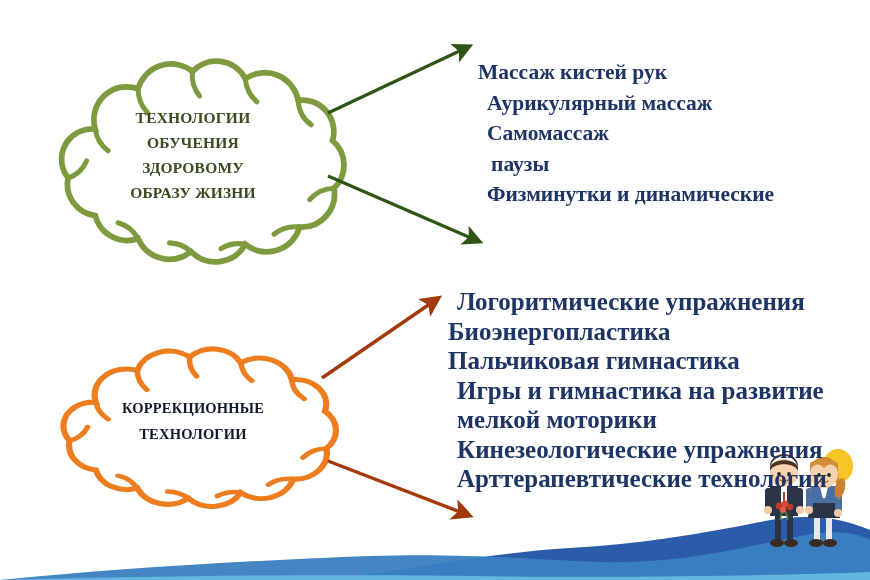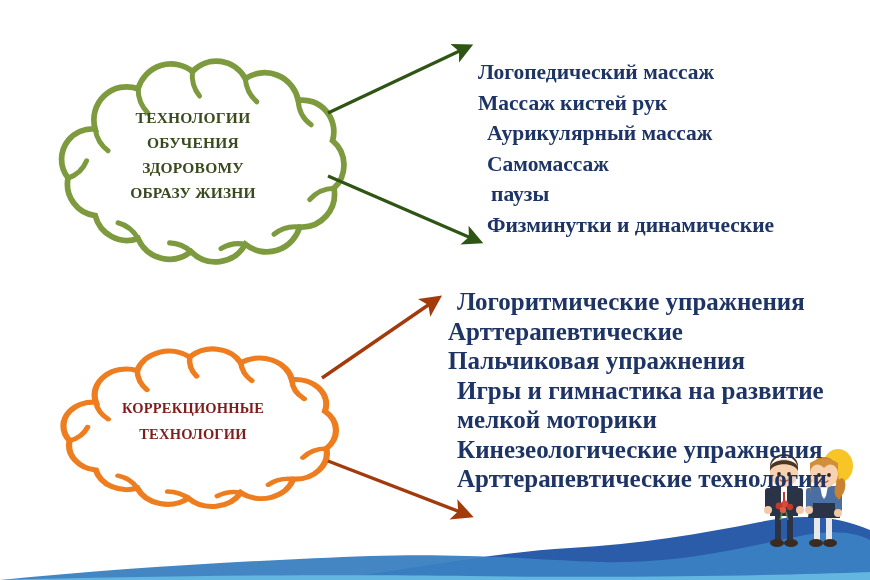--- a/index.html
+++ b/index.html
@@ -40,21 +40,21 @@
     font-size: 15.5px;
     line-height: 25px;
     color: #3a4a1f;
   }
   #orange-cloud-label {
     left: 88px;
     top: 395px;
     width: 210px;
     font-size: 14.5px;
     line-height: 26px;
-    color: #7f1d1d;
+    color: #0f172a;
   }
 
   
   .list-block {
     position: absolute;
     font-family: "Liberation Serif", serif;
     font-weight: bold;
     color: #1d3465;
   }
   #list-health {
@@ -253,31 +253,30 @@
 
   <div class="cloud-label" id="green-cloud-label">ТЕХНОЛОГИИ
 ОБУЧЕНИЯ
 ЗДОРОВОМУ
 ОБРАЗУ ЖИЗНИ</div>
 
   <div class="cloud-label" id="orange-cloud-label">КОРРЕКЦИОННЫЕ
 ТЕХНОЛОГИИ</div>
 
   <div class="list-block" id="list-health">
-    <span class="list-line">Логопедический массаж</span>
     <span class="list-line">Массаж кистей рук</span>
     <span class="list-line indent-1">Аурикулярный массаж</span>
     <span class="list-line indent-1">Самомассаж</span>
     <span class="list-line indent-2">паузы</span>
     <span class="list-line indent-1">Физминутки и динамические</span>
   </div>
 
   <div class="list-block" id="list-correction">
     <span class="list-line indent-1">Логоритмические упражнения</span>
-    <span class="list-line">Арттерапевтические</span>
-    <span class="list-line">Пальчиковая упражнения</span>
+    <span class="list-line">Биоэнергопластика</span>
+    <span class="list-line">Пальчиковая гимнастика</span>
     <span class="list-line indent-1">Игры и гимнастика на развитие</span>
     <span class="list-line indent-1">мелкой моторики</span>
     <span class="list-line indent-1">Кинезеологические упражнения</span>
     <span class="list-line indent-1">Арттерапевтические технологии</span>
   </div>
 
 </div>
 
 </body></html>

